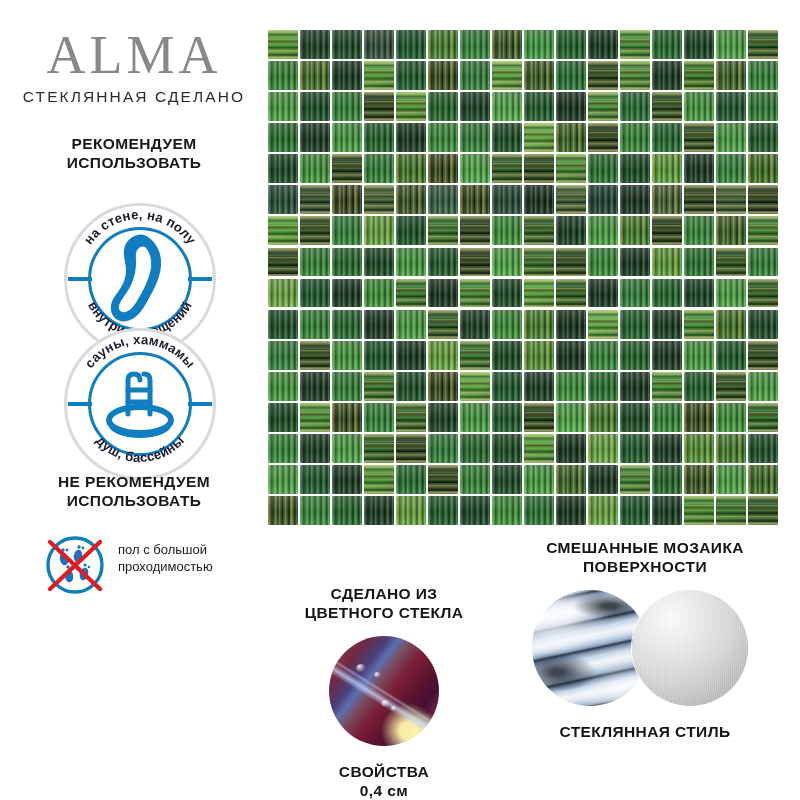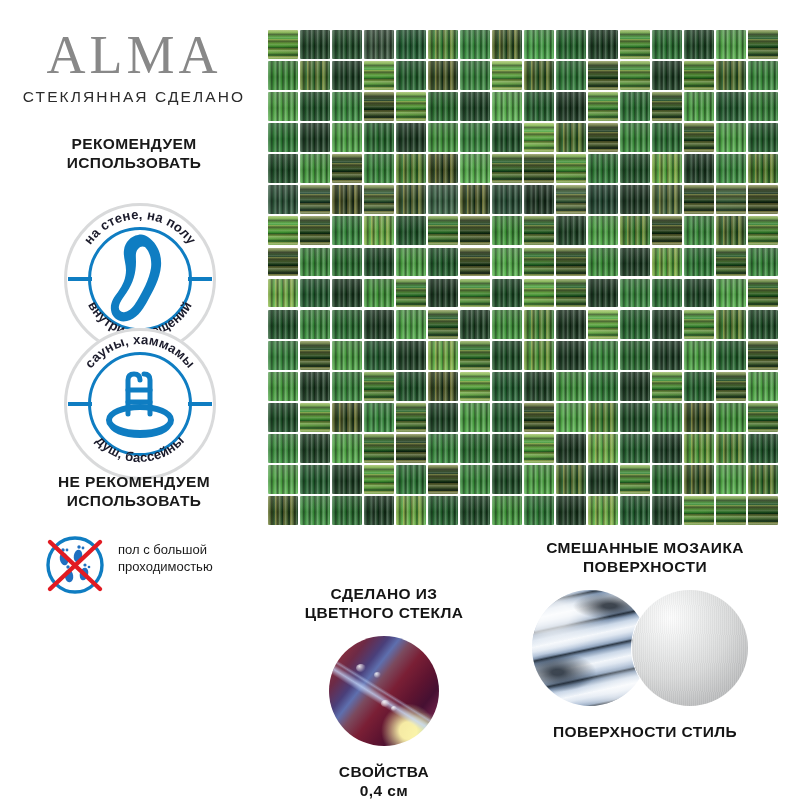--- a/index.html
+++ b/index.html
@@ -570,17 +570,17 @@
     </div>
     <div class="surface-pair">
       <div class="circle-marble">
         <div class="warp"></div>
       </div>
       <div class="circle-silver">
         <div class="grain"></div>
       </div>
     </div>
     <div class="feature-caption" id="surface-caption">
-      <div>ПОВЕРХНОСТИ СТИЛЬ</div>
+      <div>СТЕКЛЯННАЯ СТИЛЬ</div>
     </div>
   </div>
 
 </div>
 
 </body></html>

